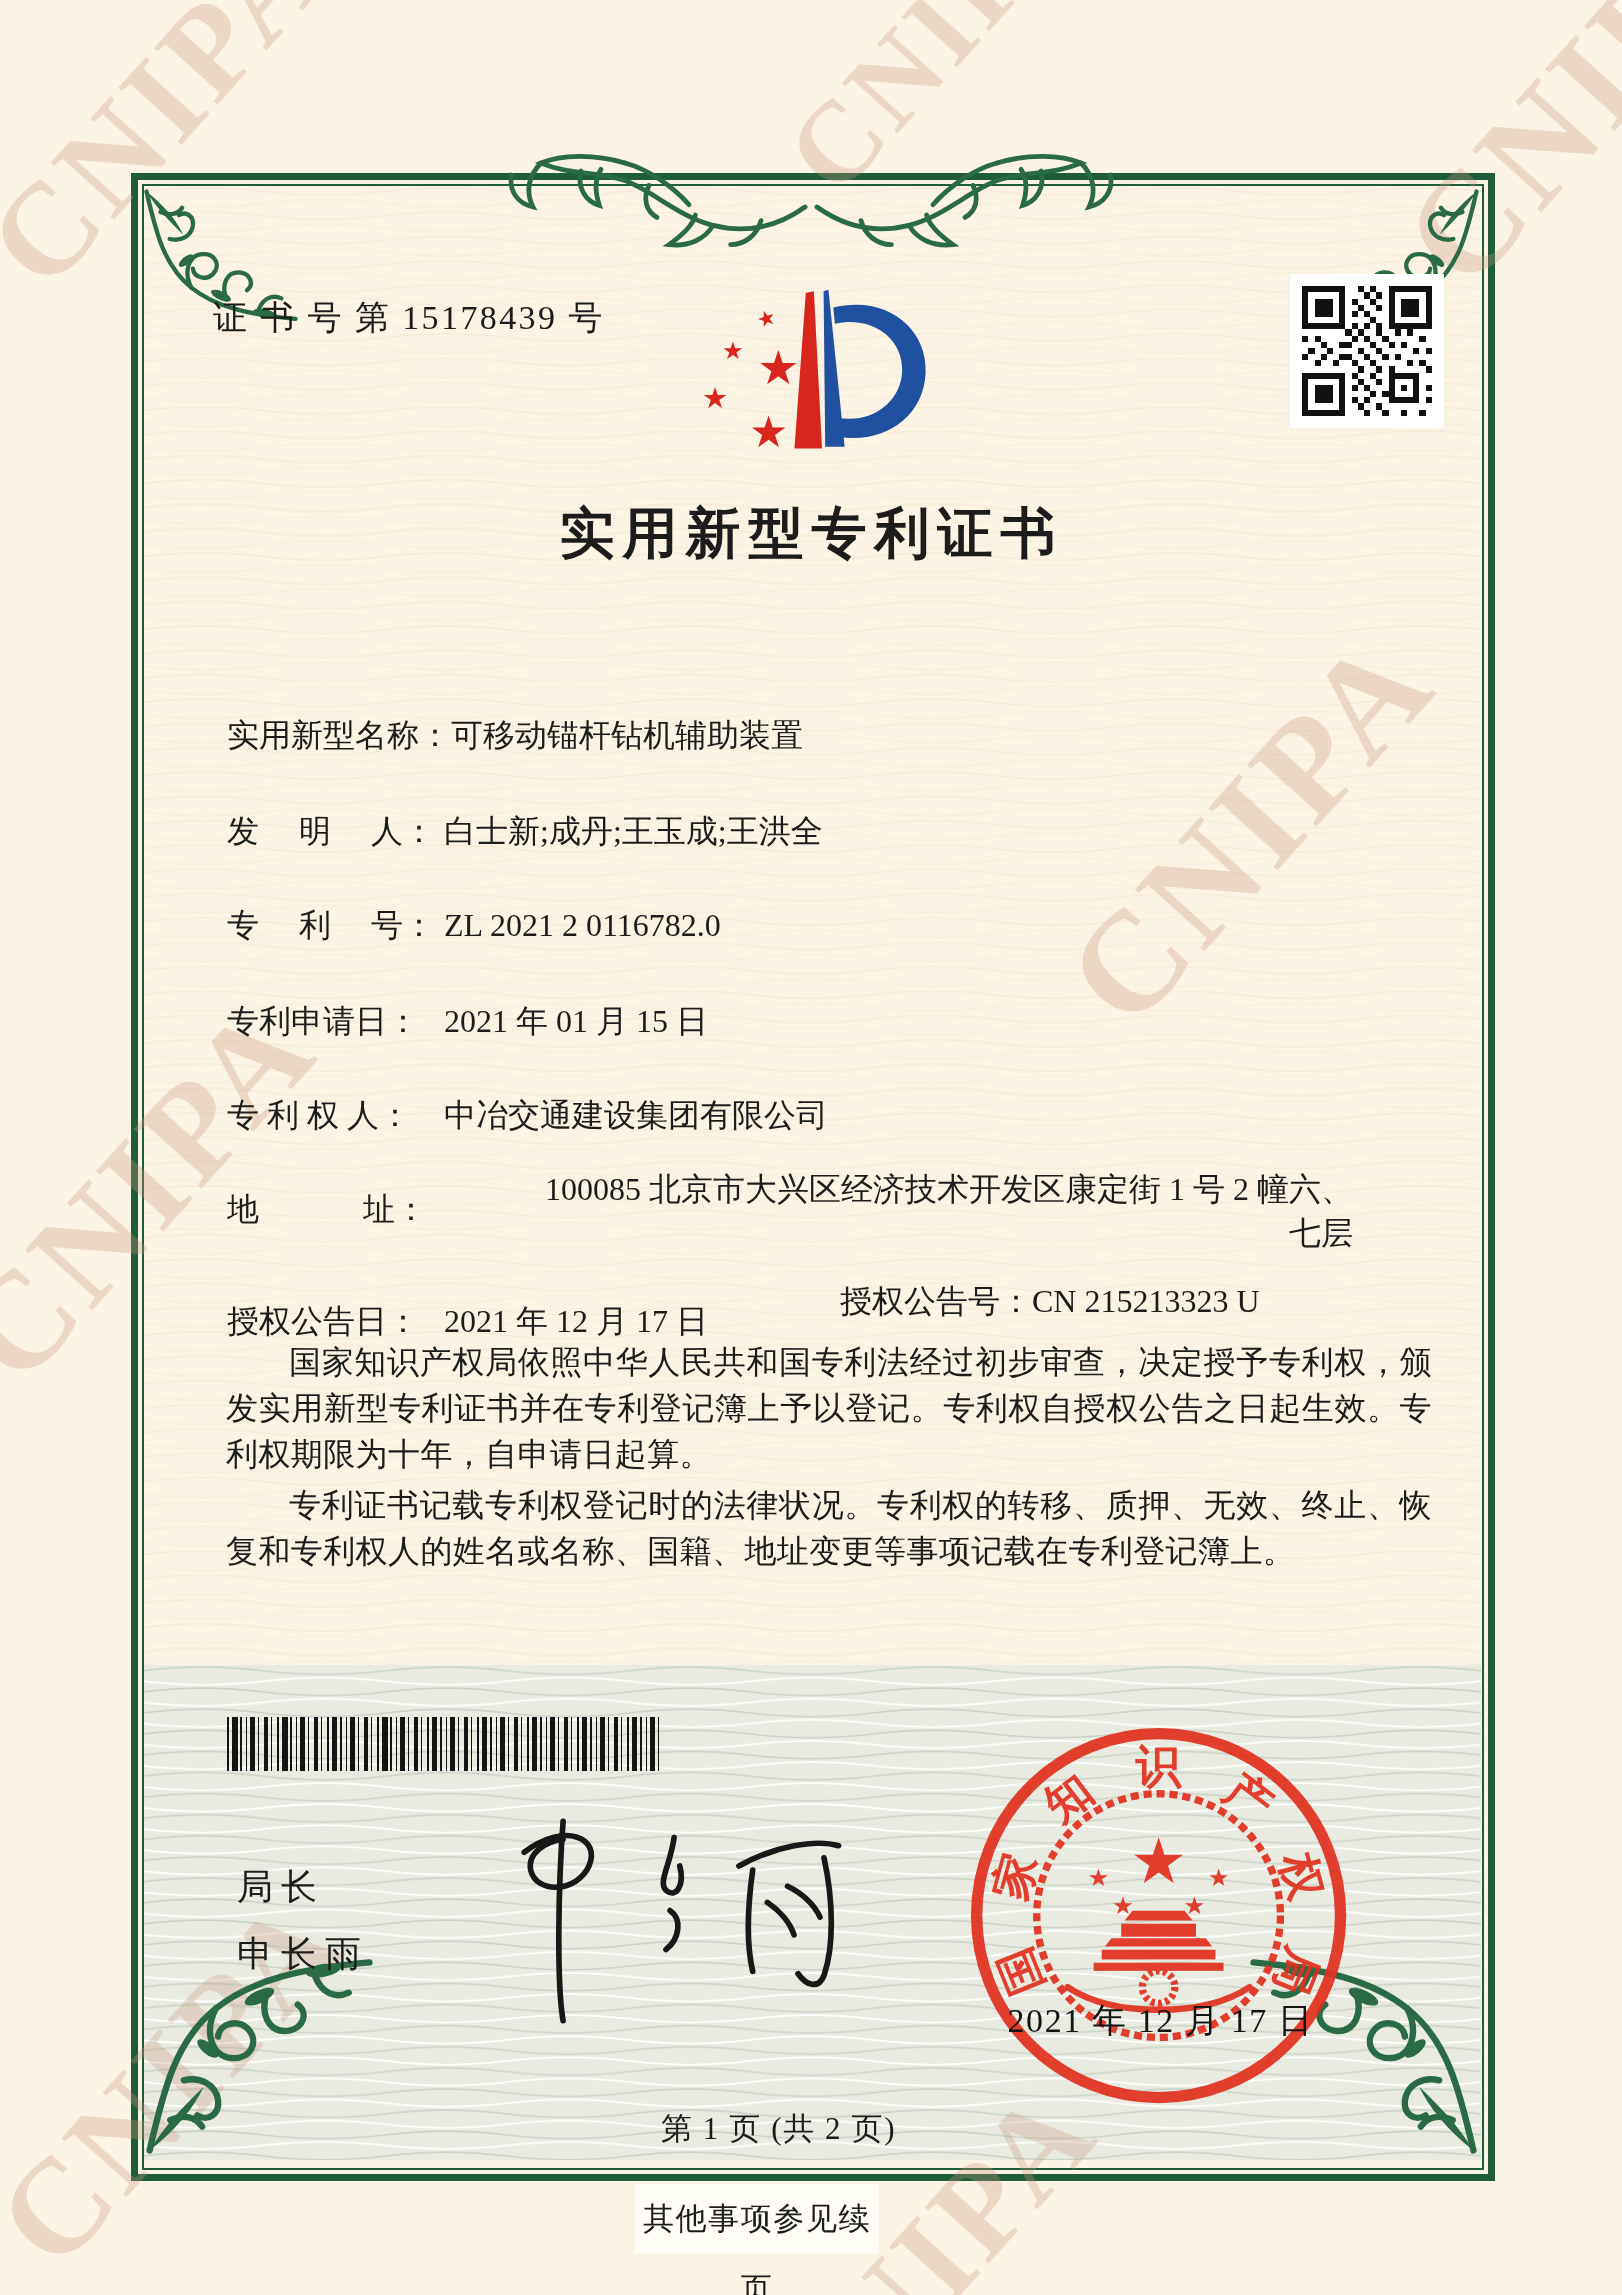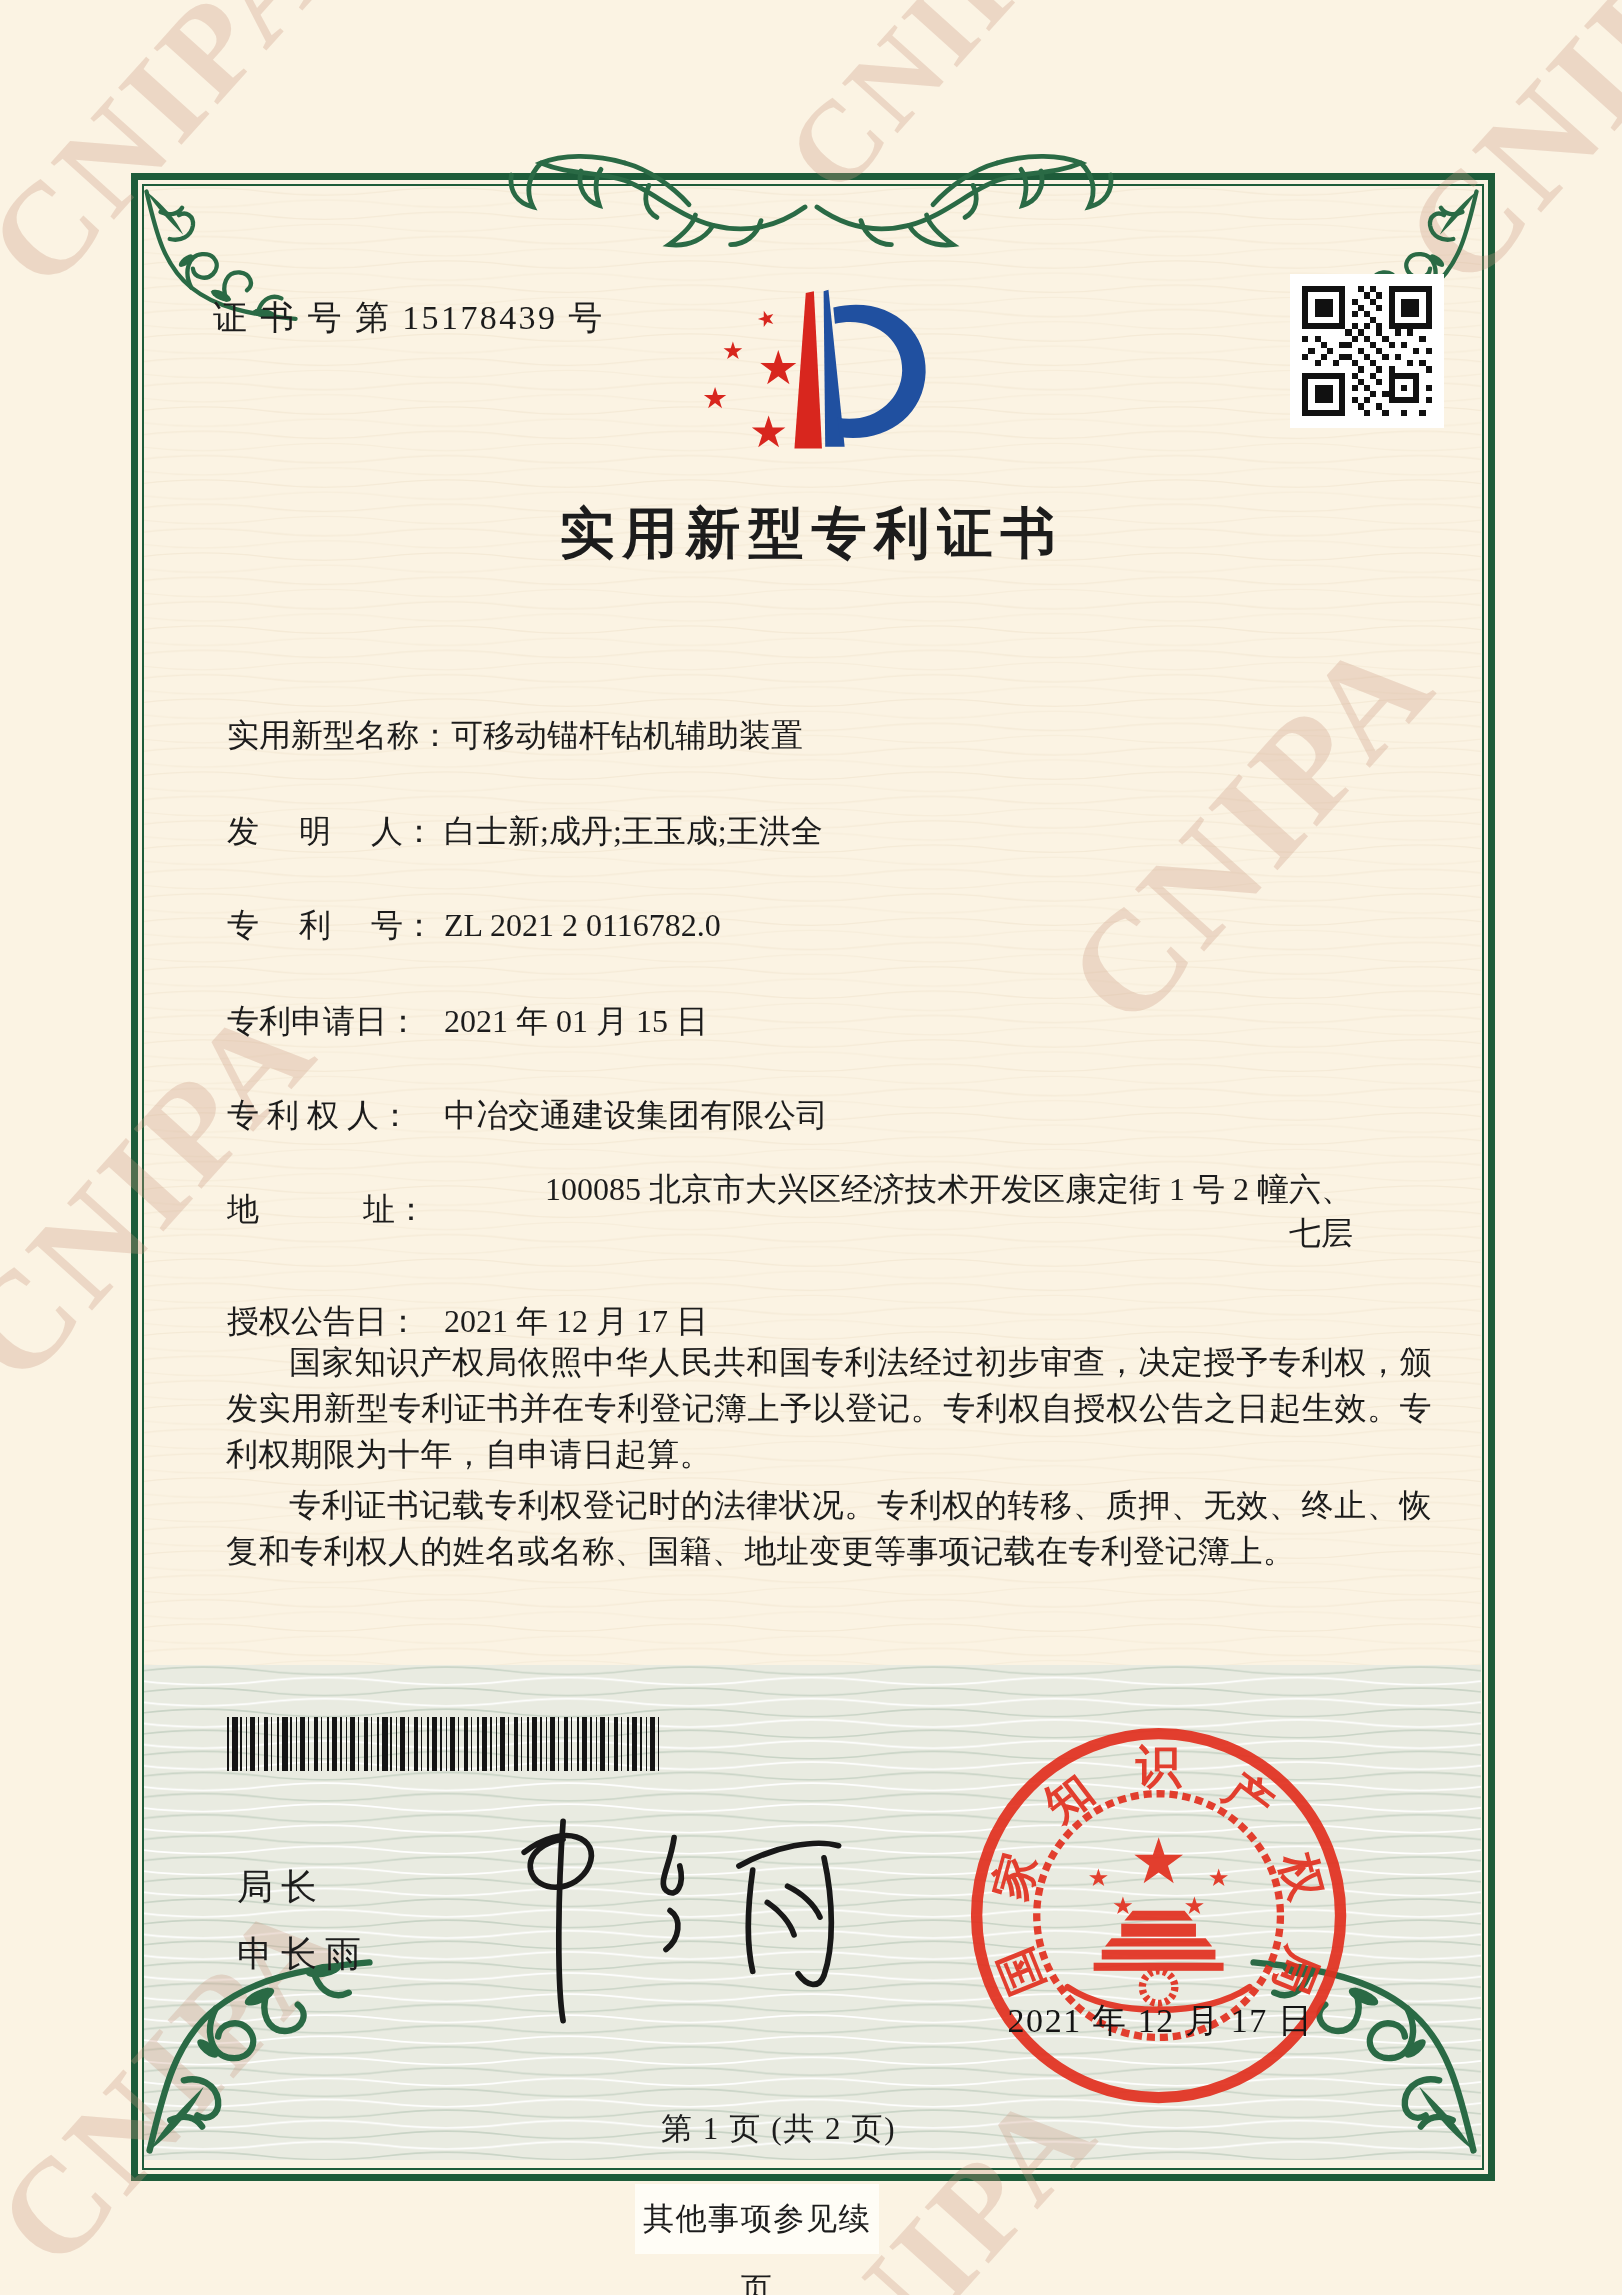--- a/index.html
+++ b/index.html
@@ -192,20 +192,23 @@
     </div>
     <div class="abs row" style="top:1074px">
       <span class="lab">专 利 权 人：</span><span>中冶交通建设集团有限公司</span>
     </div>
     <div class="abs row" style="top:1168px">
       <span class="lab">地　　　 址：</span><span class="val2"><span>100085  北京市大兴区经济技术开发区康定街 1 号 2 幢六、</span><br><span>七层</span></span>
     </div>
     <div class="abs row" style="top:1280px">
       <span class="lab">授权公告日：</span><span>2021 年 12 月 17 日</span>
     </div>
+    <div class="abs row" style="left:840px;top:1280px">
+      <span>授权公告号：</span><span>CN 215213323 U</span>
+    </div>
 
     <div class="abs para" style="top:1339px">国家知识产权局依照中华人民共和国专利法经过初步审查，决定授予专利权，颁发实用新型专利证书并在专利登记簿上予以登记。专利权自授权公告之日起生效。专利权期限为十年，自申请日起算。</div>
     <div class="abs para" style="top:1482px">专利证书记载专利权登记时的法律状况。专利权的转移、质押、无效、终止、恢复和专利权人的姓名或名称、国籍、地址变更等事项记载在专利登记簿上。</div>
 
     <div class="abs barcode"></div>
 
     <div class="abs director sans" style="top:1863px">局长</div>
     <div class="abs director sans" style="top:1930px">申长雨</div>
 
     <svg class="abs" style="left:467px;top:1789px" width="398" height="235" viewBox="0 0 490 290">

